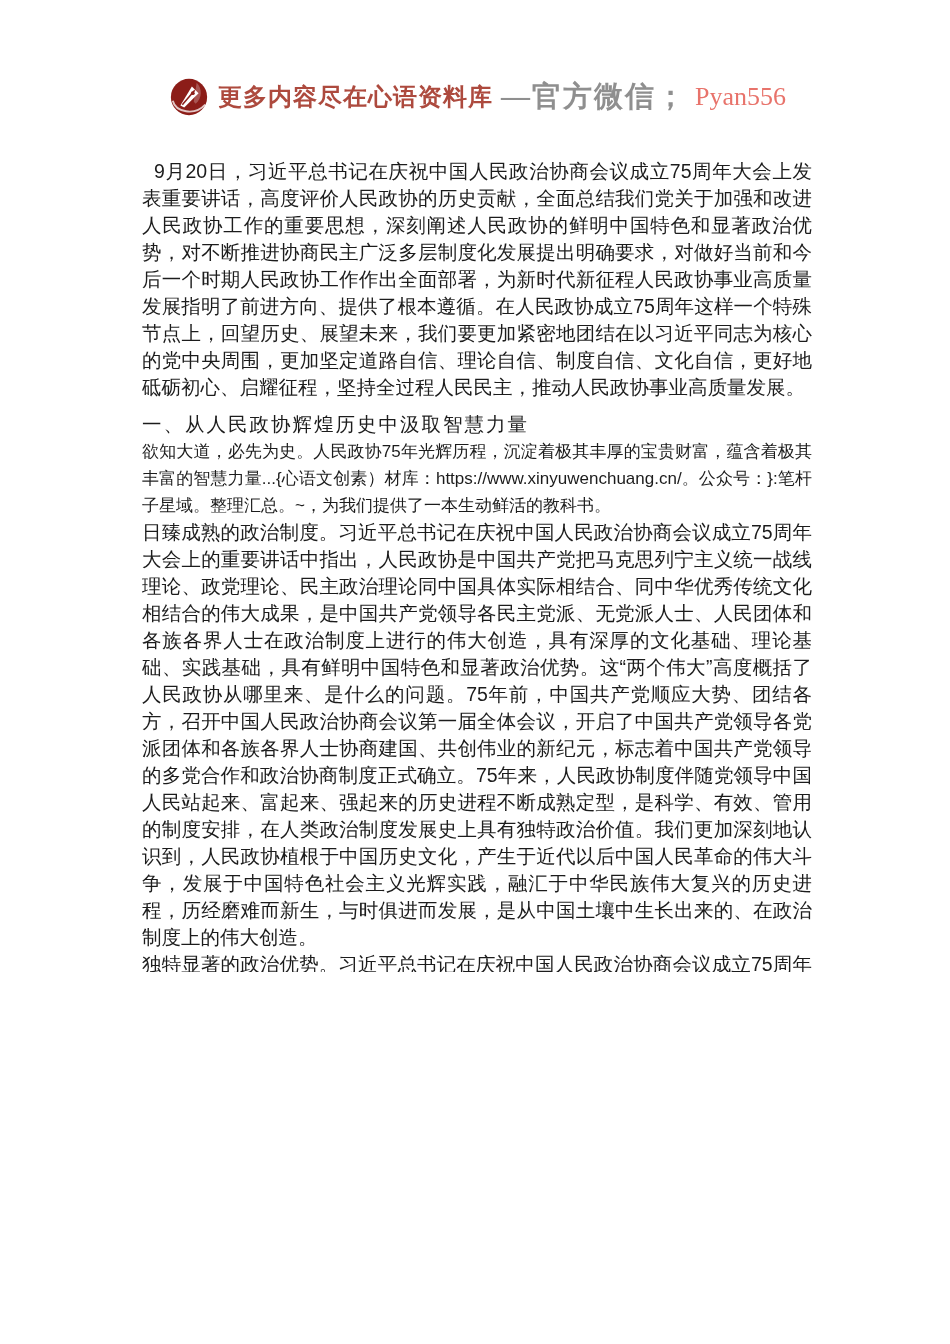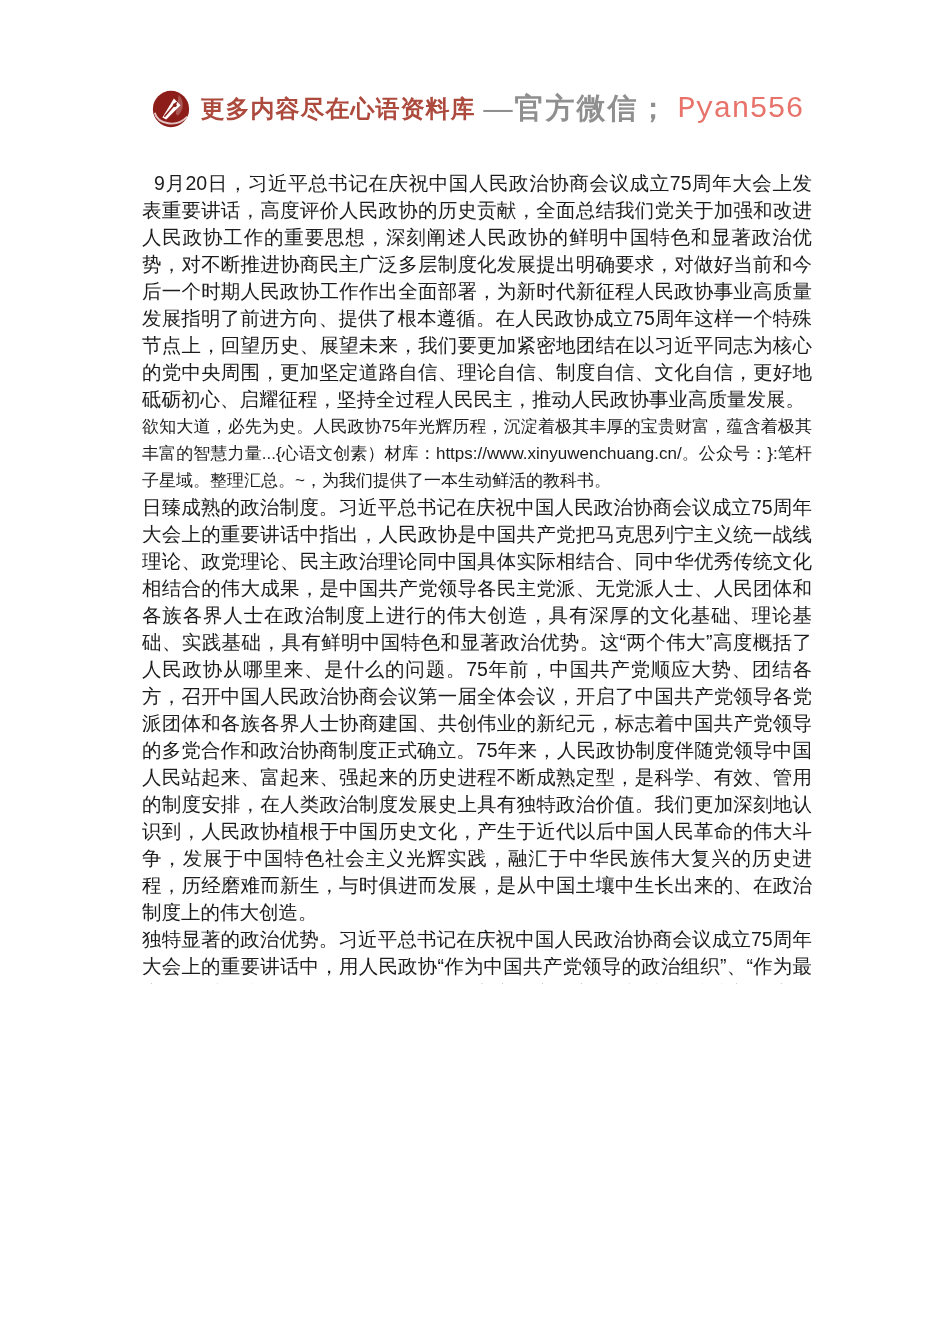--- a/index.html
+++ b/index.html
@@ -1,20 +1,20 @@
 <!DOCTYPE html>
 <html><head>
 <meta charset="utf-8">
 <style>
   html,body { margin:0; padding:0; background:#ffffff; }
   .page {
     position: relative;
     width: 950px;
     height: 972px;
-    margin: 12px auto;
+    margin: 0 auto;
     background: #ffffff;
     box-sizing: border-box;
     padding: 0 138px 0 142px;
     overflow: hidden;
     font-family: "Liberation Serif", serif;
     color: #1c1c1c;
   }
   .watermark {
     display: flex;
     align-items: center;
@@ -31,22 +31,22 @@
     font-size: 24px;
     letter-spacing: 1px;
   }
   .wm-dash {
     font-family: "Liberation Serif", serif;
     font-size: 29px;
     font-weight: bold;
     letter-spacing: 2px;
   }
   .wm-id {
-    font-family: Liberation Mono, monospace;
-    font-size: 30px;
+    font-family: Liberation Serif, serif;
+    font-size: 26px;
   }
   .doc-title {
     margin: 24px 0 0 0;
     font-size: 29px;
     font-weight: bold;
     line-height: 56px;
     text-align: center;
     color: #111;
     font-family: "Liberation Serif", serif;
   }
@@ -83,20 +83,21 @@
       </svg>
     </span>
     <span class="wm-main" style="color:#ad4a3e">更多内容尽在心语资料库</span>
     <span class="wm-dash" style="color:#8f8f8f">—官方微信；</span>
     <span class="wm-id" style="color:#e8736b">Pyan556</span>
   </div>
 
 
   <div class="content">
     <p class="para first-indent serif-style">9月20日，习近平总书记在庆祝中国人民政治协商会议成立75周年大会上发表重要讲话，高度评价人民政协的历史贡献，全面总结我们党关于加强和改进人民政协工作的重要思想，深刻阐述人民政协的鲜明中国特色和显著政治优势，对不断推进协商民主广泛多层制度化发展提出明确要求，对做好当前和今后一个时期人民政协工作作出全面部署，为新时代新征程人民政协事业高质量发展指明了前进方向、提供了根本遵循。在人民政协成立75周年这样一个特殊节点上，回望历史、展望未来，我们要更加紧密地团结在以习近平同志为核心的党中央周围，更加坚定道路自信、理论自信、制度自信、文化自信，更好地砥砺初心、启耀征程，坚持全过程人民民主，推动人民政协事业高质量发展。</p>
+    <p class="para section-heading serif-style">一、从人民政协辉煌历史中汲取智慧力量</p>
     <p class="para sans-style">欲知大道，必先为史。人民政协75年光辉历程，沉淀着极其丰厚的宝贵财富，蕴含着极其丰富的智慧力量...{心语文创素）材库：https://www.xinyuwenchuang.cn/。公众号：}:笔杆子星域。整理汇总。~，为我们提供了一本生动鲜活的教科书。</p>
     <p class="para serif-style">日臻成熟的政治制度。习近平总书记在庆祝中国人民政治协商会议成立75周年大会上的重要讲话中指出，人民政协是中国共产党把马克思列宁主义统一战线理论、政党理论、民主政治理论同中国具体实际相结合、同中华优秀传统文化相结合的伟大成果，是中国共产党领导各民主党派、无党派人士、人民团体和各族各界人士在政治制度上进行的伟大创造，具有深厚的文化基础、理论基础、实践基础，具有鲜明中国特色和显著政治优势。这“两个伟大”高度概括了人民政协从哪里来、是什么的问题。75年前，中国共产党顺应大势、团结各方，召开中国人民政治协商会议第一届全体会议，开启了中国共产党领导各党派团体和各族各界人士协商建国、共创伟业的新纪元，标志着中国共产党领导的多党合作和政治协商制度正式确立。75年来，人民政协制度伴随党领导中国人民站起来、富起来、强起来的历史进程不断成熟定型，是科学、有效、管用的制度安排，在人类政治制度发展史上具有独特政治价值。我们更加深刻地认识到，人民政协植根于中国历史文化，产生于近代以后中国人民革命的伟大斗争，发展于中国特色社会主义光辉实践，融汇于中华民族伟大复兴的历史进程，历经磨难而新生，与时俱进而发展，是从中国土壤中生长出来的、在政治制度上的伟大创造。</p>
     <p class="para serif-style">独特显著的政治优势。习近平总书记在庆祝中国人民政治协商会议成立75周年大会上的重要讲话中，用人民政协“作为中国共产党领导的政治组织”、“作为最广泛的爱国统一战线组织”、“作为社会主义协商民主的重要渠道和专门协商机构”这样“三个作为”，深刻阐述了人民政协的鲜明中国特色和显著政治优势。一是党的领导的政治优势。中国共产党的领导是包括各民主党派、各团体、各民族、各阶层、各界人士在内的全体中国人民的共同选择，人民政协无论在制度层面、组织架构还是履行职能上都体现了中国共产党的领导。75年来，人民政协在巩固共同思想政治基础、坚守共同政治底线、承担共同政治责任中彰显了同心同向的政治优势。二是统一战线的组织优势。人民政协因团结而生、依团结</p>
   </div>
 
   <div class="watermark footer">
     <span class="wm-logo">
       <svg viewBox="0 0 44 46" width="42" height="46" aria-hidden="true">
         <circle cx="22" cy="23" r="19" fill="#8c1d18"></circle>
         <path d="M5 27 C 8 39, 28 43, 39 31" stroke="rgba(255,255,255,0.75)" stroke-width="2" fill="none"></path>

